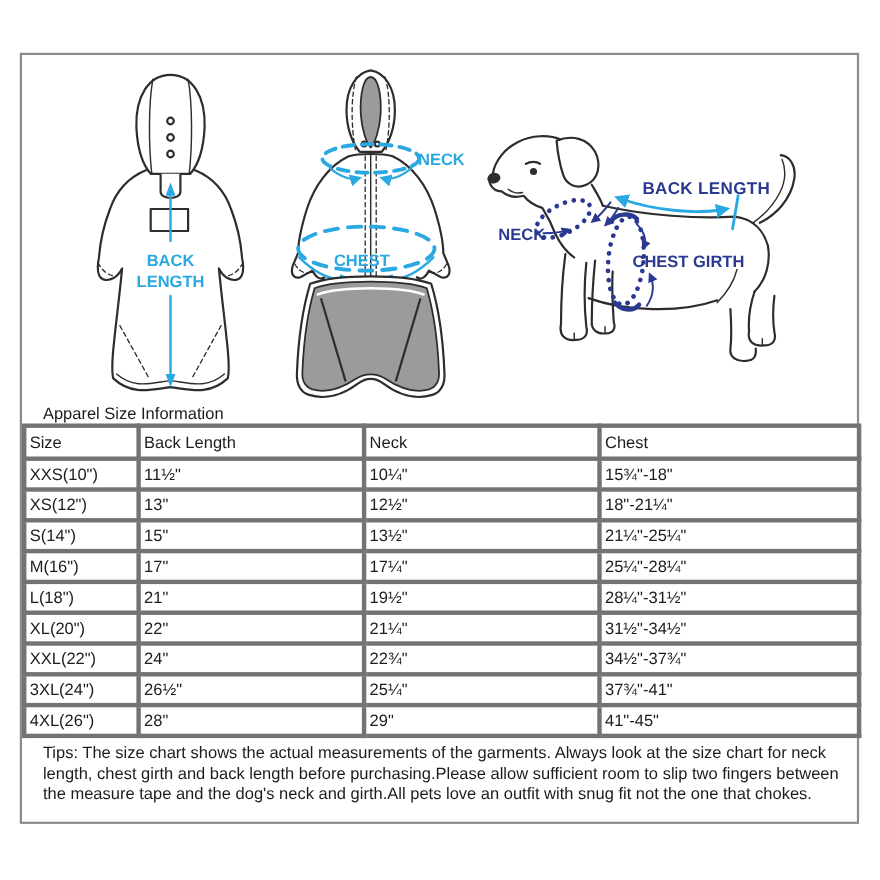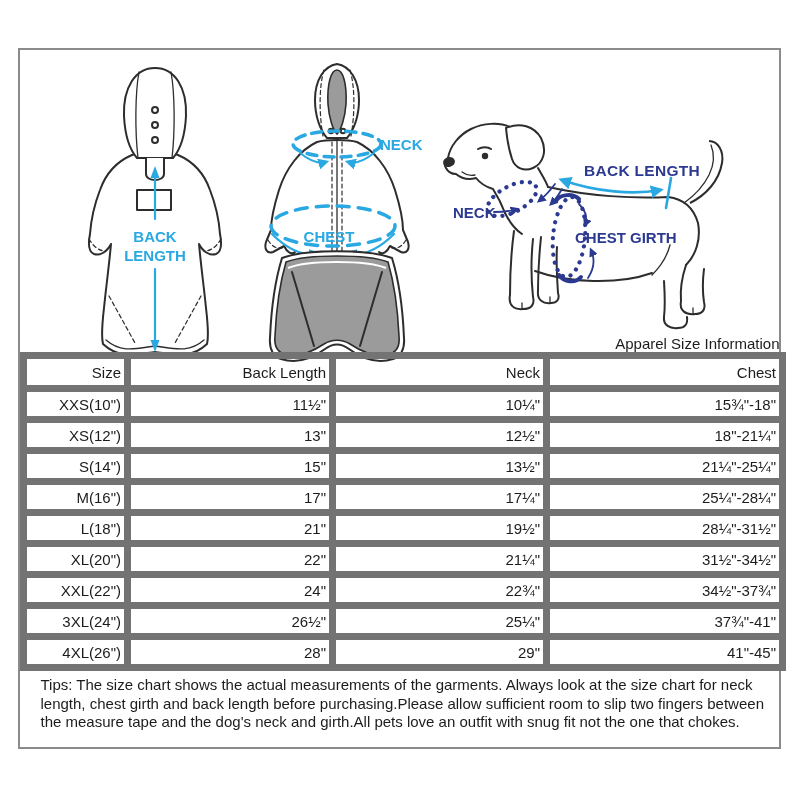--- a/index.html
+++ b/index.html
@@ -16,22 +16,22 @@
   .graypart{fill:var(--grayfill);stroke:var(--line);stroke-width:1.6;}
   .cy{stroke:var(--cyan);fill:none;stroke-linecap:round;}
   .cyfill{fill:var(--cyan);}
   .cytxt{fill:var(--cyan);font-weight:bold;}
   .nv{stroke:var(--navy);fill:none;stroke-linecap:round;}
   .nvtxt{fill:var(--navy);font-weight:bold;}
   .dots{stroke-dasharray:0.1 8;stroke-linecap:round;stroke-width:4.2;}
   .darkfill{fill:var(--line);}
   
   .size-table{position:absolute;left:0;right:0;bottom:0;width:100%;border-collapse:collapse;table-layout:fixed;color:#1c1c1c;}
-  .size-table td{border:7px solid #737373;text-align:right;font-size:15px;height:24px;padding:0 3px;overflow:hidden;}
-  .title-row td{border-left:none;border-right:none;border-top:none;text-align:right;padding-left:17px;height:18px;}
+  .size-table td{border:4px solid #737373;text-align:left;font-size:15px;height:24px;padding:0 3px;overflow:hidden;}
+  .title-row td{border-left:none;border-right:none;border-top:none;text-align:left;padding-left:17px;height:18px;}
   .head-row td,.unit-row td{height:26px;}
   .tips-row td{border:none;border-top:1px solid #7f7f7f;text-align:left;vertical-align:top;
     padding:5px 14px 0 17px;font-size:15px;line-height:18.6px;height:71px;}
 </style>
 </head>
 <body>
 
 <div class="frame">
 
   <div class="diagram-area">

